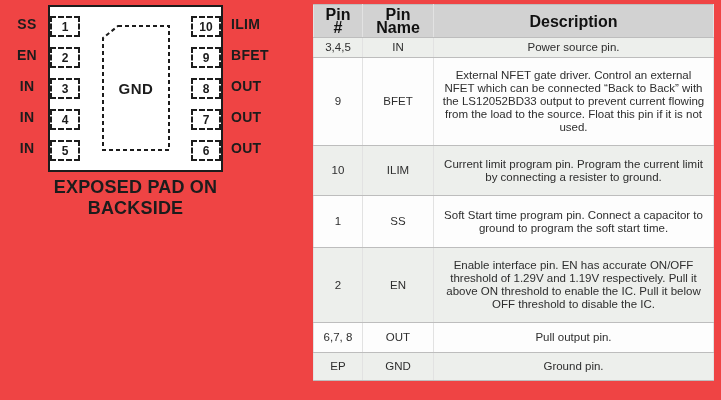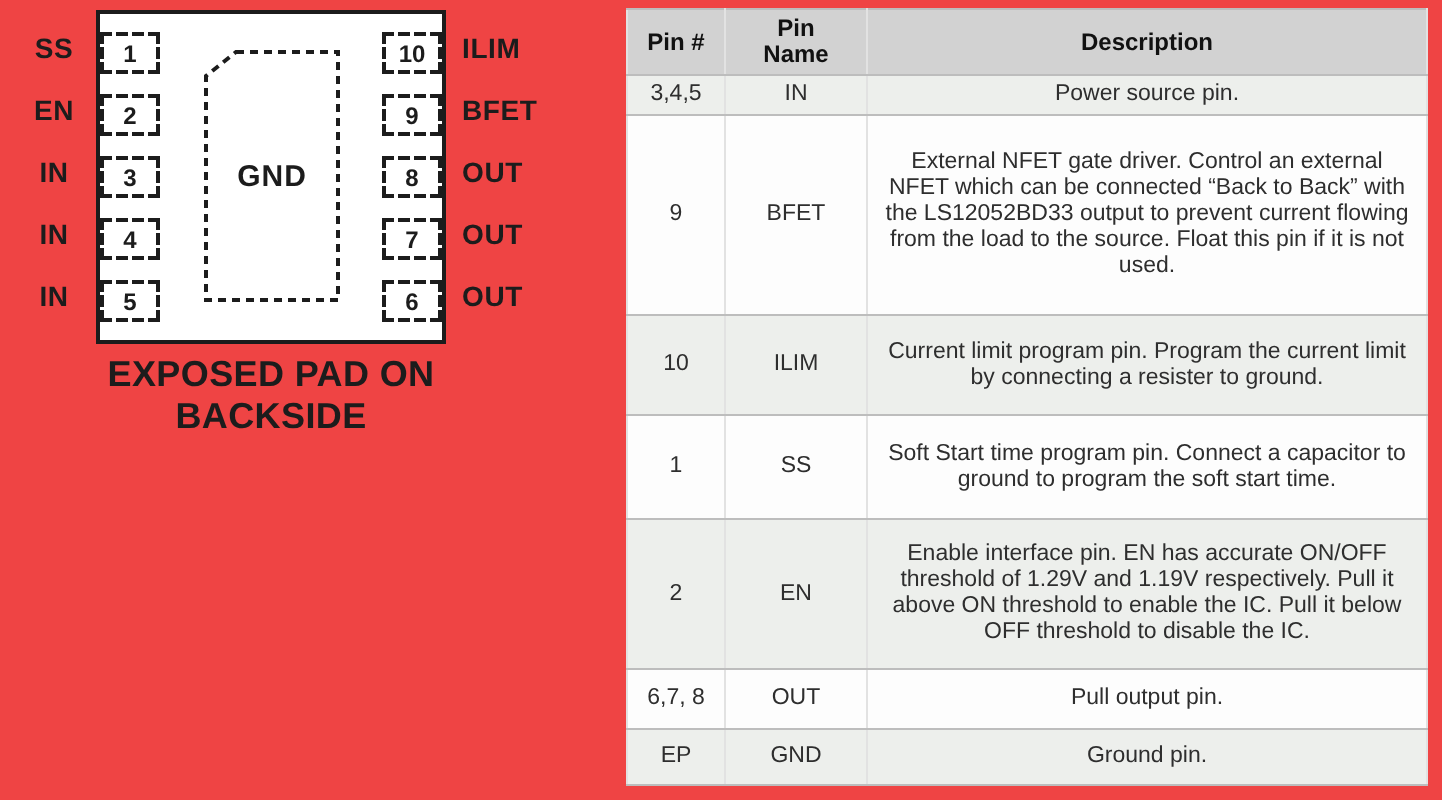--- a/index.html
+++ b/index.html
@@ -31,25 +31,25 @@
   .pin-table { position:absolute; left:313px; top:4px; width:400px;
                border-collapse:collapse; table-layout:fixed;
                font-size:11.5px; color:#2e2e2e; }
   .pin-table col.c-pin  { width:49px; }
   .pin-table col.c-name { width:71px; }
   .pin-table col.c-desc { width:280px; }
   .pin-table th, .pin-table td {
       border-top:1px solid #bdbdbd; border-bottom:1px solid #bdbdbd;
       border-left:1px solid #e2e2e2; border-right:1px solid #e2e2e2;
       text-align:center; vertical-align:middle; padding:3px 8px; line-height:13px; }
-  .pin-table th { background:var(--header-bg,#d2d2d2); font-weight:bold; font-size:12px;
+  .pin-table th { background:var(--header-bg,#d2d2d2); font-weight:bold; font-size:16px;
                   color:#111; height:28px; }
   .pin-table tr.alt td { background:var(--row-alt-bg,#edefec); }
   .pin-table tr.plain td { background:var(--row-bg,#fdfdfd); }
-  .h-r0 td { height:16px; } .h-r1 td { height:100px;margin-top:12px; } .h-r2 td { height:50px; }
+  .h-r0 td { height:16px; } .h-r1 td { height:88px;margin-top:12px; } .h-r2 td { height:50px; }
   .h-r3 td { height:52px; } .h-r4 td { height:75px; }  .h-r5 td { height:30px; }
   .h-r6 td { height:28px; }
 </style>
 </head>
 <body>
 
 <div class="stage">
 
   <div class="diagram">
 

